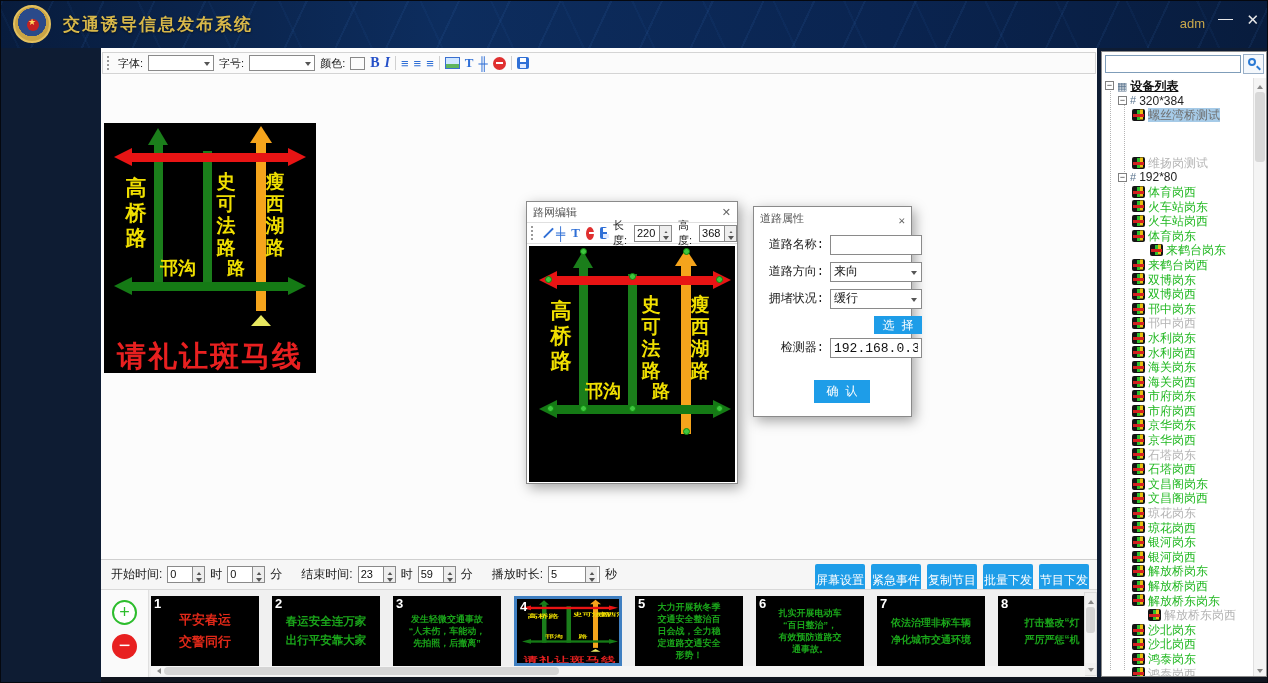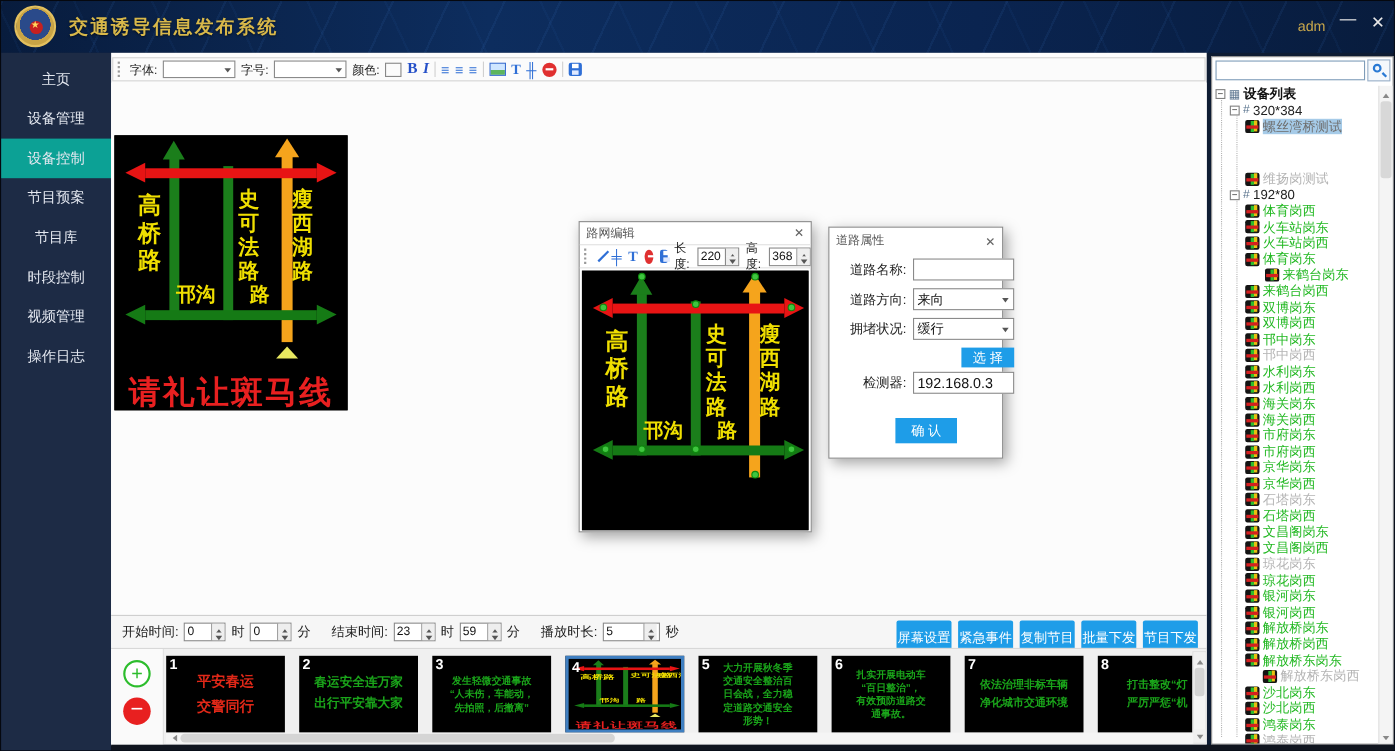--- a/index.html
+++ b/index.html
@@ -88,21 +88,21 @@
   .rn-toolbar { height:22px; border-top:1px solid #e0e0e0; border-bottom:1px solid #e0e0e0; display:flex; align-items:center; gap:6px; padding-left:4px; }
   .rn-canvas { position:absolute; left:2px; top:44px; width:206px; height:236px; background:#000; overflow:hidden; }
   .numbox { display:inline-flex; height:17px; border:1px solid #8a8a8a; background:#fff; align-items:stretch; }
   .numbox .val { width:24px; font-size:11px; line-height:15px; padding-left:2px; color:#111; }
   .numbox .ud { width:12px; border-left:1px solid #8a8a8a; display:flex; flex-direction:column; }
   .numbox .ud i { flex:1; position:relative; background:#eee; }
   .numbox .ud i.u::after { content:""; position:absolute; left:3px; top:2px; border:3px solid transparent; border-bottom:4px solid #555; }
   .numbox .ud i.d::after { content:""; position:absolute; left:3px; top:3px; border:3px solid transparent; border-top:4px solid #555; }
 
   
-  .props { width:159px; height:211px; }
+  .props { width:159px; height:211px;font-family:Liberation Mono, monospace; }
   .p-row { position:absolute; left:0; width:100%; height:20px; }
   .p-lab { position:absolute; left:0; width:70px; text-align:right; font-size:12px; color:#222; line-height:20px; }
   .p-inp { position:absolute; left:76px; width:92px; height:20px; border:1px solid #8a8a8a; background:#fff; font-size:12px; line-height:18px; padding:0 3px; color:#111; font-family:inherit; }
   .p-sel { position:absolute; left:76px; width:92px; height:20px; border:1px solid #8a8a8a; background:#fff; font-size:12px; line-height:18px; padding:0 3px; color:#111; }
   .p-sel::after { content:""; position:absolute; right:4px; top:8px; border:3px solid transparent; border-top:4px solid #555; }
   .btn-blue { background:#1e9de8; color:#fff; font-size:12px; text-align:center; border:none; cursor:default; font-family:inherit; }
 
   
   .timebar { position:absolute; left:0; top:511px; width:996px; height:30px; background:#f6f6f6; border-top:1px solid #cfcfcf; display:flex; align-items:center; padding-left:10px; gap:5px; }
   .t-lab { font-size:12px; color:#222; }
@@ -150,21 +150,21 @@
   .trow { position:relative; height:14.6px; line-height:14.6px; white-space:nowrap; z-index:1; }
   .exp { display:inline-block; width:9px; height:9px; border:1px solid #808080; background:#fff; font-size:9px; line-height:7px; text-align:center; color:#333; margin-right:3px; vertical-align:middle; }
   .nico { display:inline-block; color:#5a748e; font-size:11px; margin-right:3px; vertical-align:middle; }
   .tlight { display:inline-block; width:13px; height:12px; background:#141414; border-radius:2px; position:relative; margin-right:3px; vertical-align:middle; }
   .tlight::before { content:""; position:absolute; left:5px; top:1px; width:3px; height:10px; background:#2dbd2d; box-shadow:3px -0.5px 0 0 #e8c010; }
   .tlight::after { content:""; position:absolute; left:1px; top:5px; width:11px; height:3px; background:#d42020; }
   .tname { vertical-align:middle; }
   .st-online { color:#22b822; }
   .st-offline { color:#b4b4b4; }
   .st-selected { color:#6e6e6e; background:#a6cbe8; }
-  .troot { font-weight:bold; color:#111; }
+  .troot { font-weight:bold; color:#111;text-decoration:underline; }
   .tgroup { color:#222; }
   .rp-scroll { position:absolute; right:0; top:26px; width:13px; bottom:0; background:#f4f4f4; border-left:1px solid #e0e0e0; }
   .rp-scroll .a { position:absolute; left:0; width:12px; height:12px; }
   .rp-scroll .a.up { top:0; } .rp-scroll .a.dn { bottom:0; }
   .rp-scroll .a.up::after { content:""; position:absolute; left:3px; top:4px; border:3px solid transparent; border-bottom:4px solid #888; }
   .rp-scroll .a.dn::after { content:""; position:absolute; left:3px; top:5px; border:3px solid transparent; border-top:4px solid #888; }
   .rp-scroll .th { position:absolute; left:1px; top:14px; width:10px; height:70px; background:#d8d8d8; border-radius:3px; }
 
   .bottom-strip { position:absolute; left:100px; top:676px; width:1168px; height:7px; background:#10151f; }
 </style>
@@ -174,30 +174,20 @@
 <div id="app">
 
   <div class="header">
     <div class="logo"></div>
     <div class="app-title">交通诱导信息发布系统</div>
     <div class="hdr-user">adm</div>
     <div class="hdr-min">—</div>
     <div class="hdr-close">✕</div>
   </div>
 
-  <div class="sidebar">
-      <div class="side-item">主页</div>
-      <div class="side-item">设备管理</div>
-      <div class="side-item active">设备控制</div>
-      <div class="side-item">节目预案</div>
-      <div class="side-item">节目库</div>
-      <div class="side-item">时段控制</div>
-      <div class="side-item">视频管理</div>
-      <div class="side-item">操作日志</div>
-    </div>
 
   <div class="main">
 
     <div class="m-toolbar">
       <span class="grip"></span>
       <span class="tb-label">字体:</span>
       <span class="tb-select"></span>
       <span class="tb-label">字号:</span>
       <span class="tb-select"></span>
       <span class="tb-label">颜色:</span>

